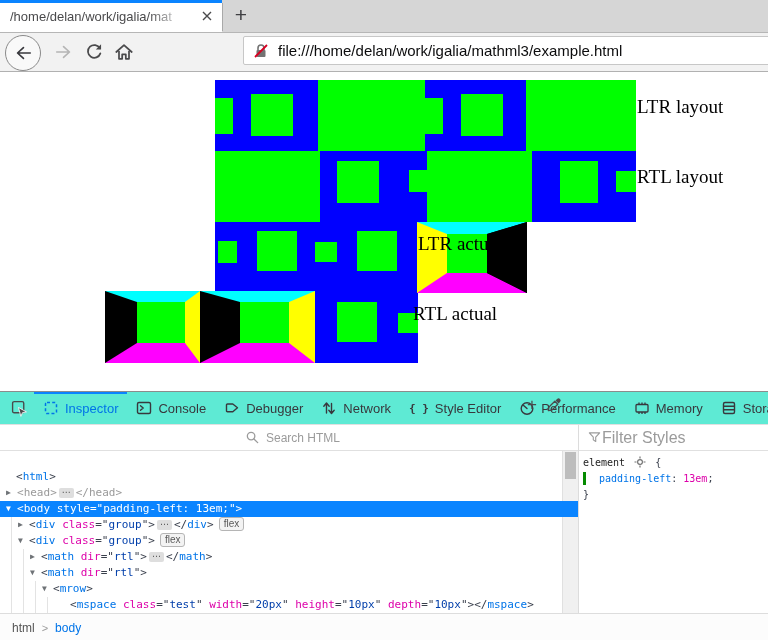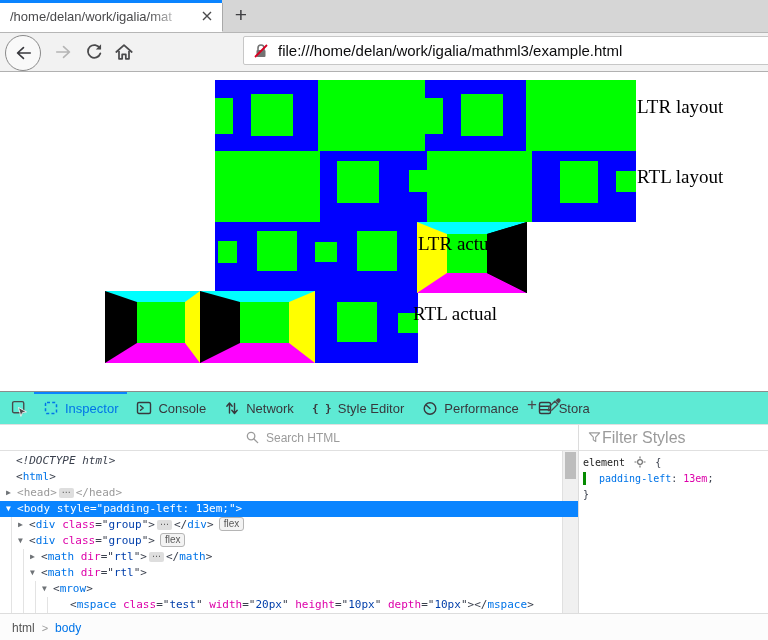--- a/index.html
+++ b/index.html
@@ -192,35 +192,48 @@
       </div>
       <div class="tool-tab">
         <svg width="16" height="16" viewBox="0 0 16 16">
           <rect x="1.5" y="2.5" width="13" height="11" rx="1.5" stroke="currentColor" stroke-width="1.4" fill="none"></rect>
           <path d="M4.5 5.7 L7.2 8 L4.5 10.3" stroke="currentColor" stroke-width="1.4" fill="none" stroke-linecap="round" stroke-linejoin="round"></path>
         </svg>
         <span>Console</span>
       </div>
       <div class="tool-tab">
         <svg width="16" height="16" viewBox="0 0 16 16">
+          <path d="M2.5 5 Q2.5 4 3.5 4 L8.8 4 L13.5 7.8 L8.8 11.8 L3.5 11.8 Q2.5 11.8 2.5 10.8 Z" stroke="currentColor" stroke-width="1.4" fill="none" stroke-linejoin="round"></path>
+        </svg>
+        <span>Debugger</span>
+      </div>
+      <div class="tool-tab">
+        <svg width="16" height="16" viewBox="0 0 16 16">
           <path d="M5.5 3.5 V13 M2.8 6.3 L5.5 3 L8.2 6.3" stroke="currentColor" stroke-width="1.4" fill="none" stroke-linecap="round" stroke-linejoin="round"></path>
           <path d="M10.5 3.5 V13 M7.8 10.2 L10.5 13.5 L13.2 10.2" stroke="currentColor" stroke-width="1.4" fill="none" stroke-linecap="round" stroke-linejoin="round"></path>
         </svg>
         <span>Network</span>
       </div>
       <div class="tool-tab">
         <span class="txt-icon">{ }</span>
         <span>Style Editor</span>
       </div>
       <div class="tool-tab">
         <svg width="16" height="16" viewBox="0 0 16 16">
           <circle cx="8" cy="8.5" r="5.8" stroke="currentColor" stroke-width="1.4" fill="none"></circle>
           <path d="M8 8.5 L4.6 5.4" stroke="currentColor" stroke-width="1.4" stroke-linecap="round"></path>
         </svg>
         <span>Performance</span>
+      </div>
+      <div class="tool-tab">
+        <svg width="16" height="16" viewBox="0 0 16 16">
+          <rect x="2" y="4.5" width="12" height="7.5" rx="1" stroke="currentColor" stroke-width="1.3" fill="none"></rect>
+          <path d="M5 2.5 v2 M8 2.5 v2 M11 2.5 v2 M5 12 v2 M8 12 v2 M11 12 v2" stroke="currentColor" stroke-width="1.3"></path>
+        </svg>
+        <span>Memory</span>
       </div>
       <div class="tool-tab">
         <svg width="16" height="16" viewBox="0 0 16 16">
           <rect x="2.5" y="2.5" width="11" height="11" rx="1.5" stroke="currentColor" stroke-width="1.4" fill="none"></rect>
           <path d="M2.5 6.3 h11 M2.5 9.8 h11" stroke="currentColor" stroke-width="1.4"></path>
         </svg>
         <span>Stora</span>
       </div>
     </div>
 
@@ -247,21 +260,20 @@
     </div>
 
     <div id="markup-view">
       <div class="iguide" style="left:11px;top:66px;height:96px;"></div>
       <div class="iguide" style="left:23px;top:98px;height:64px;"></div>
       <div class="iguide" style="left:35px;top:130px;height:32px;"></div>
       <div class="iguide" style="left:47px;top:146px;height:16px;"></div>
       <div id="mscroll-track">
         <div id="mscroll-thumb"></div>
       </div>
-    <div class="mrow" style="top: 2px; padding-left: 16px;"><span class="sd">&lt;!DOCTYPE html&gt;</span></div>
         <div class="mrow" style="top: 18px; padding-left: 16px;"><span class="sp">&lt;</span><span class="st">html</span><span class="sp">&gt;</span></div>
         <div class="mrow dim" style="top: 34px; padding-left: 17px;"><span class="arr" style="left: 6px;">▶</span><span class="sp">&lt;</span><span class="st">head</span><span class="sp">&gt;</span><span class="chip-e">⋯</span><span class="sp">&lt;/</span><span class="st">head</span><span class="sp">&gt;</span></div>
         <div class="mrow sel" style="top: 50px; padding-left: 17px;"><span class="arr" style="left: 6px;">▼</span><span class="sp">&lt;</span><span class="st">body</span><span class="sp"> </span><span class="sa">style</span><span class="sp">="</span><span class="sv">padding-left: 13em;</span><span class="sp">"&gt;</span></div>
         <div class="mrow" style="top: 66px; padding-left: 29px;"><span class="arr" style="left: 18px;">▶</span><span class="sp">&lt;</span><span class="st">div</span><span class="sp"> </span><span class="sa">class</span><span class="sp">="</span><span class="sv">group</span><span class="sp">"&gt;</span><span class="chip-e">⋯</span><span class="sp">&lt;/</span><span class="st">div</span><span class="sp">&gt;</span><span class="chip-f">flex</span></div>
         <div class="mrow" style="top: 82px; padding-left: 29px;"><span class="arr" style="left: 18px;">▼</span><span class="sp">&lt;</span><span class="st">div</span><span class="sp"> </span><span class="sa">class</span><span class="sp">="</span><span class="sv">group</span><span class="sp">"&gt;</span><span class="chip-f">flex</span></div>
         <div class="mrow" style="top: 98px; padding-left: 41px;"><span class="arr" style="left: 30px;">▶</span><span class="sp">&lt;</span><span class="st">math</span><span class="sp"> </span><span class="sa">dir</span><span class="sp">="</span><span class="sv">rtl</span><span class="sp">"&gt;</span><span class="chip-e">⋯</span><span class="sp">&lt;/</span><span class="st">math</span><span class="sp">&gt;</span></div>
         <div class="mrow" style="top: 114px; padding-left: 41px;"><span class="arr" style="left: 30px;">▼</span><span class="sp">&lt;</span><span class="st">math</span><span class="sp"> </span><span class="sa">dir</span><span class="sp">="</span><span class="sv">rtl</span><span class="sp">"&gt;</span></div>
         <div class="mrow" style="top: 130px; padding-left: 53px;"><span class="arr" style="left: 42px;">▼</span><span class="sp">&lt;</span><span class="st">mrow</span><span class="sp">&gt;</span></div>
         <div class="mrow" style="top: 146px; padding-left: 70px;"><span class="sp">&lt;</span><span class="st">mspace</span><span class="sp"> </span><span class="sa">class</span><span class="sp">="</span><span class="sv">test</span><span class="sp">" </span><span class="sa">width</span><span class="sp">="</span><span class="sv">20px</span><span class="sp">" </span><span class="sa">height</span><span class="sp">="</span><span class="sv">10px</span><span class="sp">" </span><span class="sa">depth</span><span class="sp">="</span><span class="sv">10px</span><span class="sp">"&gt;</span><span class="sp">&lt;/</span><span class="st">mspace</span><span class="sp">&gt;</span></div>
       </div>

